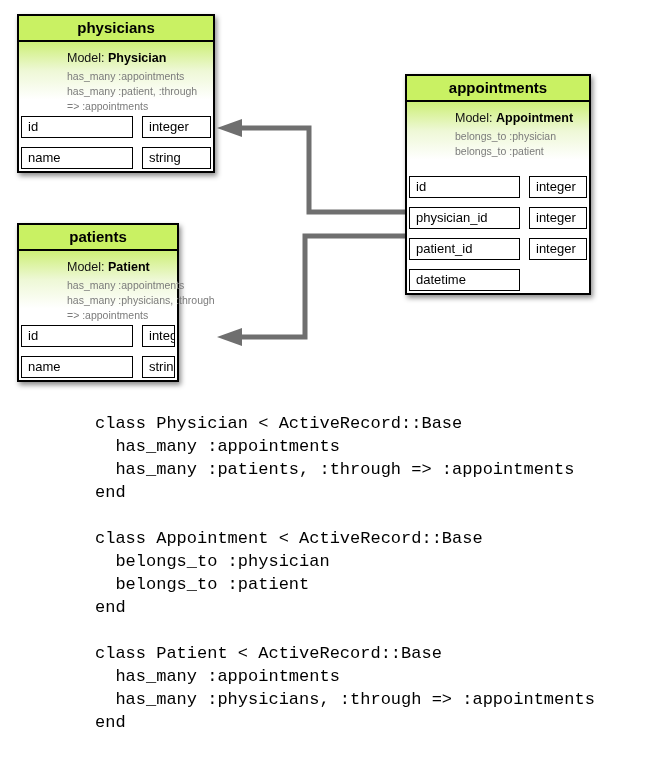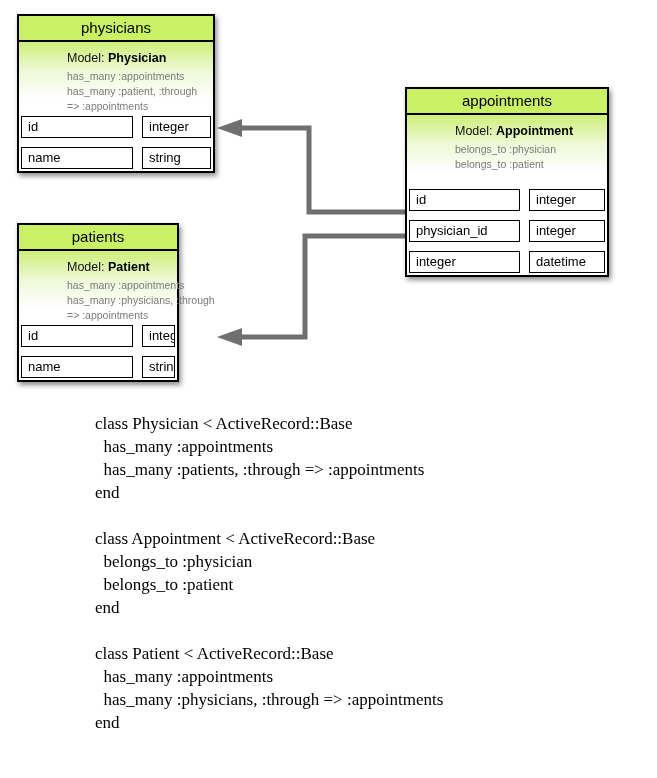--- a/index.html
+++ b/index.html
@@ -18,27 +18,27 @@
   }
   .db-table {
     position: absolute;
     z-index: 2;
     border: 2px solid #000;
     background: #ffffff;
     box-shadow: 2px 3px 5px rgba(0,0,0,0.45);
     box-sizing: border-box;
   }
   #t-physicians   { left: 17px;  top: 14px;  width: 198px; }
-  #t-appointments { left: 405px; top: 87px;  width: 204px; }
+  #t-appointments { left: 405px; top: 74px;  width: 186px; }
   #t-patients     { left: 17px;  top: 223px; width: 162px; }
   .t-header {
     background: #c9f163;
     border-bottom: 2px solid #000;
     text-align: center;
-    font-weight: normal;
+    font-weight: bold;
     font-size: 15px;
     color: #000;
     height: 24px;
     line-height: 24px;
   }
   .t-model {
     background: linear-gradient(to bottom, #cdef77 0%, #eef8d6 40%, #ffffff 80%);
     padding: 9px 9px 0 9px;
     box-sizing: border-box;
   }
@@ -62,21 +62,21 @@
     height: 20px;
     line-height: 20px;
     white-space: nowrap;
     overflow: hidden;
   }
   .code-block {
     position: absolute;
     left: 95px;
     top: 412px;
     margin: 0;
-    font-family: Liberation Serif, serif;
+    font-family: Liberation Mono, monospace;
     font-size: 17px;
     line-height: 23px;
     color: #000;
     z-index: 2;
   }
 </style>
 </head>
 <body>
 
 <div class="canvas">
@@ -119,20 +119,21 @@
         <b>Appointment</b>
       </div>
       <div class="assoc">belongs_to :physician</div>
       <div class="assoc">belongs_to :patient</div>
     </div>
     <div class="t-rows">
       <div class="cell">id</div>
       <div class="cell">integer</div>
       <div class="cell">physician_id</div>
       <div class="cell">integer</div>
+      <div class="cell">patient_id</div>
       <div class="cell">integer</div>
       <div class="cell">datetime</div>
     </div>
   </div>
 
   <div class="db-table" id="t-patients">
     <div class="t-header">patients</div>
     <div class="t-model model-h72">
       <div class="model-line">
         <span>Model:</span>

